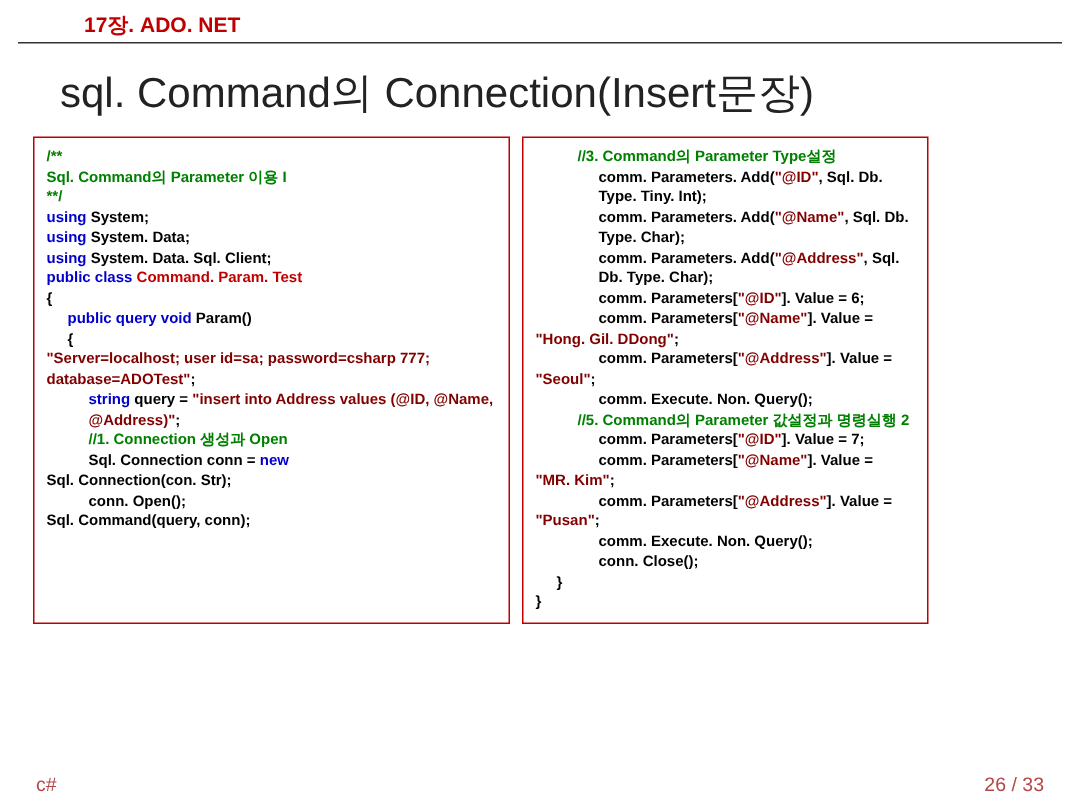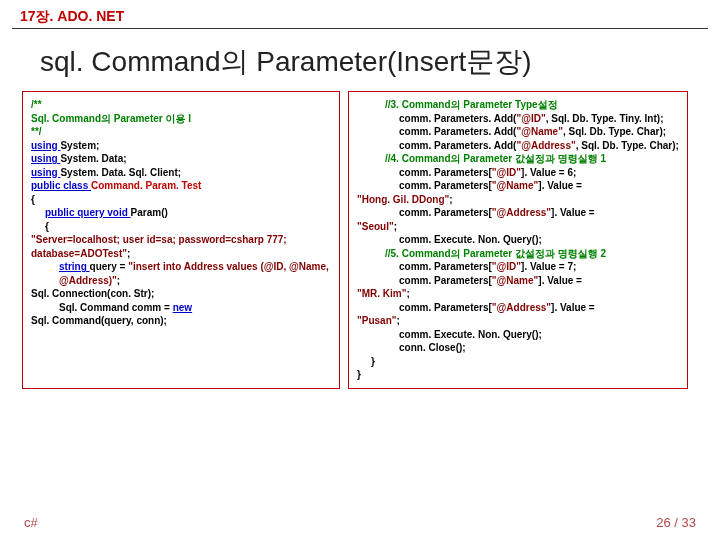--- a/index.html
+++ b/index.html
@@ -8,20 +8,21 @@
       height: 540px;
       background: #ffffff;
       font-family: Arial, sans-serif;
       position: relative;
     }
     .chapter-header {
       color: #c00000;
       font-size: 14px;
       font-weight: bold;
       padding: 8px 0 2px 20px;
+      margin-left: 36px;
     }
     .chapter-underline {
       border-bottom: 1px solid #333;
       margin: 0 12px 8px 12px;
     }
     .slide-title {
       font-size: 28px;
       color: #222;
       padding: 6px 0 10px 40px;
       font-weight: normal;
@@ -33,23 +34,23 @@
     }
     .code-box {
       border: 1.5px solid #c00000;
       padding: 6px 8px;
       font-size: 10px;
       font-weight: bold;
       line-height: 1.35;
       font-family: Arial, sans-serif;
     }
     .code-left { width: 318px; }
-    .code-right { width: 340px; }
+    .code-right { width: 271px; }
     .c-green { color: #008000; }
-    .c-blue { color: #0000cc; text-decoration: underline; }
+    .c-blue { color: #0000cc; }
     .c-darkred { color: #800000; }
     .c-red { color: #c00000; }
     .c-black { color: #000; }
     .footer {
       position: absolute;
       bottom: 10px;
       width: 100%;
       display: flex;
       justify-content: space-between;
       padding: 0 24px;
@@ -59,48 +60,49 @@
     .ind1 { padding-left: 14px; display: block; }
     .ind2 { padding-left: 28px; display: block; }
     .ind3 { padding-left: 42px; display: block; }
   </style>
 </head>
 <body>
 
 <div class="chapter-header">17장. ADO. NET</div>
 <div class="chapter-underline"></div>
 
-<div class="slide-title">sql. Command의 Parameter(Insert문장)</div>
+<div class="slide-title">sql. Command의 Connection(Insert문장)</div>
 
 <div class="content-row">
 
   <div class="code-box code-left">
     <span class="c-green">/**</span><br>
     <span class="c-green">Sql. Command의 Parameter 이용 I</span><br>
     <span class="c-green">**/</span><br>
     <span class="c-blue">using </span><span class="c-black">System;</span><br>
     <span class="c-blue">using </span><span class="c-black">System. Data;</span><br>
     <span class="c-blue">using </span><span class="c-black">System. Data. Sql. Client;</span><br>
     <span class="c-blue">public class </span><span class="c-red">Command. Param. Test</span><br>
     <span class="c-black">{</span><br>
     <span class="ind1"><span class="c-blue">public query void </span><span class="c-black">Param()</span></span>
     <span class="ind1 c-black">{</span>
     <span class="c-darkred">"Server=localhost; user id=sa; password=csharp 777; database=ADOTest"</span><span class="c-black">;</span><br>
     <span class="ind2"><span class="c-blue">string </span><span class="c-black">query = </span><span class="c-darkred">"insert into Address values (@ID, @Name, @Address)"</span><span class="c-black">;</span></span>
+    <span class="ind2 c-green">//1. Connection 생성과 Open</span>
+    <span class="ind2"><span class="c-black">Sql. Connection conn = </span><span class="c-blue">new </span></span>
     <span class="c-black">Sql. Connection(con. Str);</span><br>
-    <span class="ind2"><span class="c-black">Sql. Command comm = </span><span class="c-blue">new </span></span>
+    <span class="ind2 c-black">conn. Open();</span>
     <span class="c-black">Sql. Command(query, conn);</span>
   </div>
 
   <div class="code-box code-right">
     <span class="ind2 c-green">//3. Command의 Parameter Type설정</span>
     <span class="ind3"><span class="c-black">comm. Parameters. Add(</span><span class="c-darkred">"@ID"</span><span class="c-black">, Sql. Db. Type. Tiny. Int);</span></span>
     <span class="ind3"><span class="c-black">comm. Parameters. Add(</span><span class="c-darkred">"@Name"</span><span class="c-black">, Sql. Db. Type. Char);</span></span>
     <span class="ind3"><span class="c-black">comm. Parameters. Add(</span><span class="c-darkred">"@Address"</span><span class="c-black">, Sql. Db. Type. Char);</span></span>
-    <span class="ind2 c-green">//4. Command의 Parameter 값설정과 명령실행 1</span>
     <span class="ind3"><span class="c-black">comm. Parameters[</span><span class="c-darkred">"@ID"</span><span class="c-black">]. Value = 6;</span></span>
     <span class="ind3"><span class="c-black">comm. Parameters[</span><span class="c-darkred">"@Name"</span><span class="c-black">]. Value = </span></span>
     <span class="c-darkred">"Hong. Gil. DDong"</span><span class="c-black">;</span><br>
     <span class="ind3"><span class="c-black">comm. Parameters[</span><span class="c-darkred">"@Address"</span><span class="c-black">]. Value = </span></span>
     <span class="c-darkred">"Seoul"</span><span class="c-black">;</span><br>
     <span class="ind3 c-black">comm. Execute. Non. Query();</span>
     <span class="ind2 c-green">//5. Command의 Parameter 값설정과 명령실행 2</span>
     <span class="ind3"><span class="c-black">comm. Parameters[</span><span class="c-darkred">"@ID"</span><span class="c-black">]. Value = 7;</span></span>
     <span class="ind3"><span class="c-black">comm. Parameters[</span><span class="c-darkred">"@Name"</span><span class="c-black">]. Value = </span></span>
     <span class="c-darkred">"MR. Kim"</span><span class="c-black">;</span><br>

